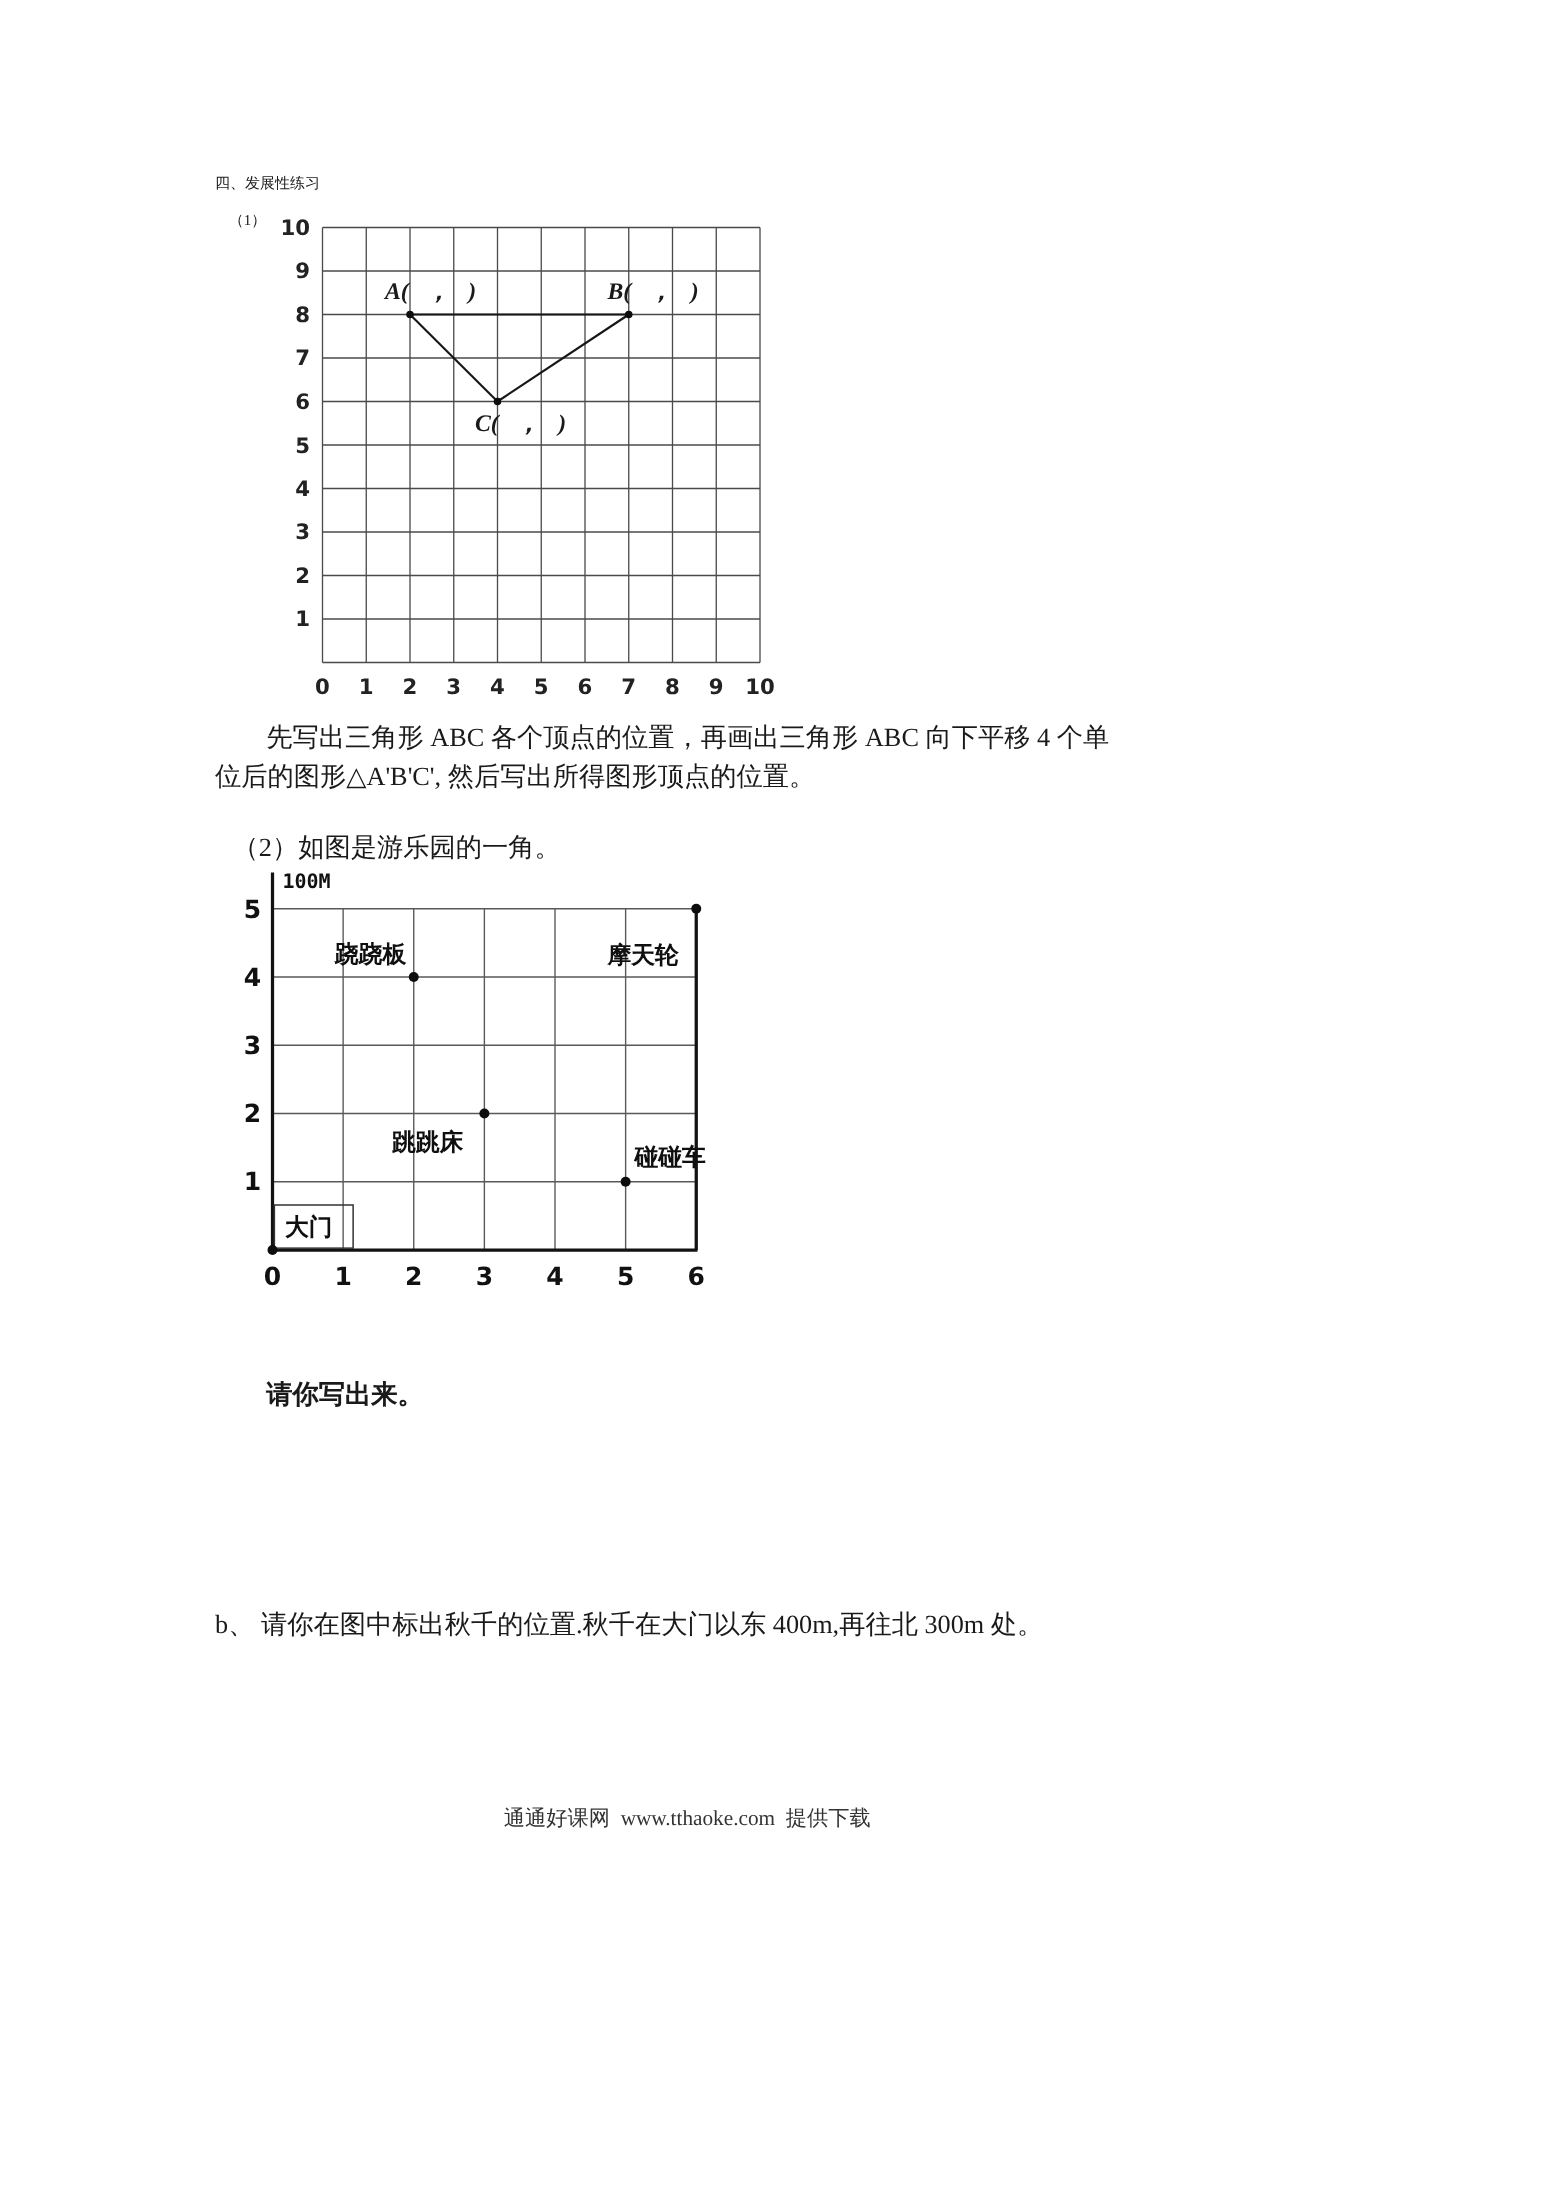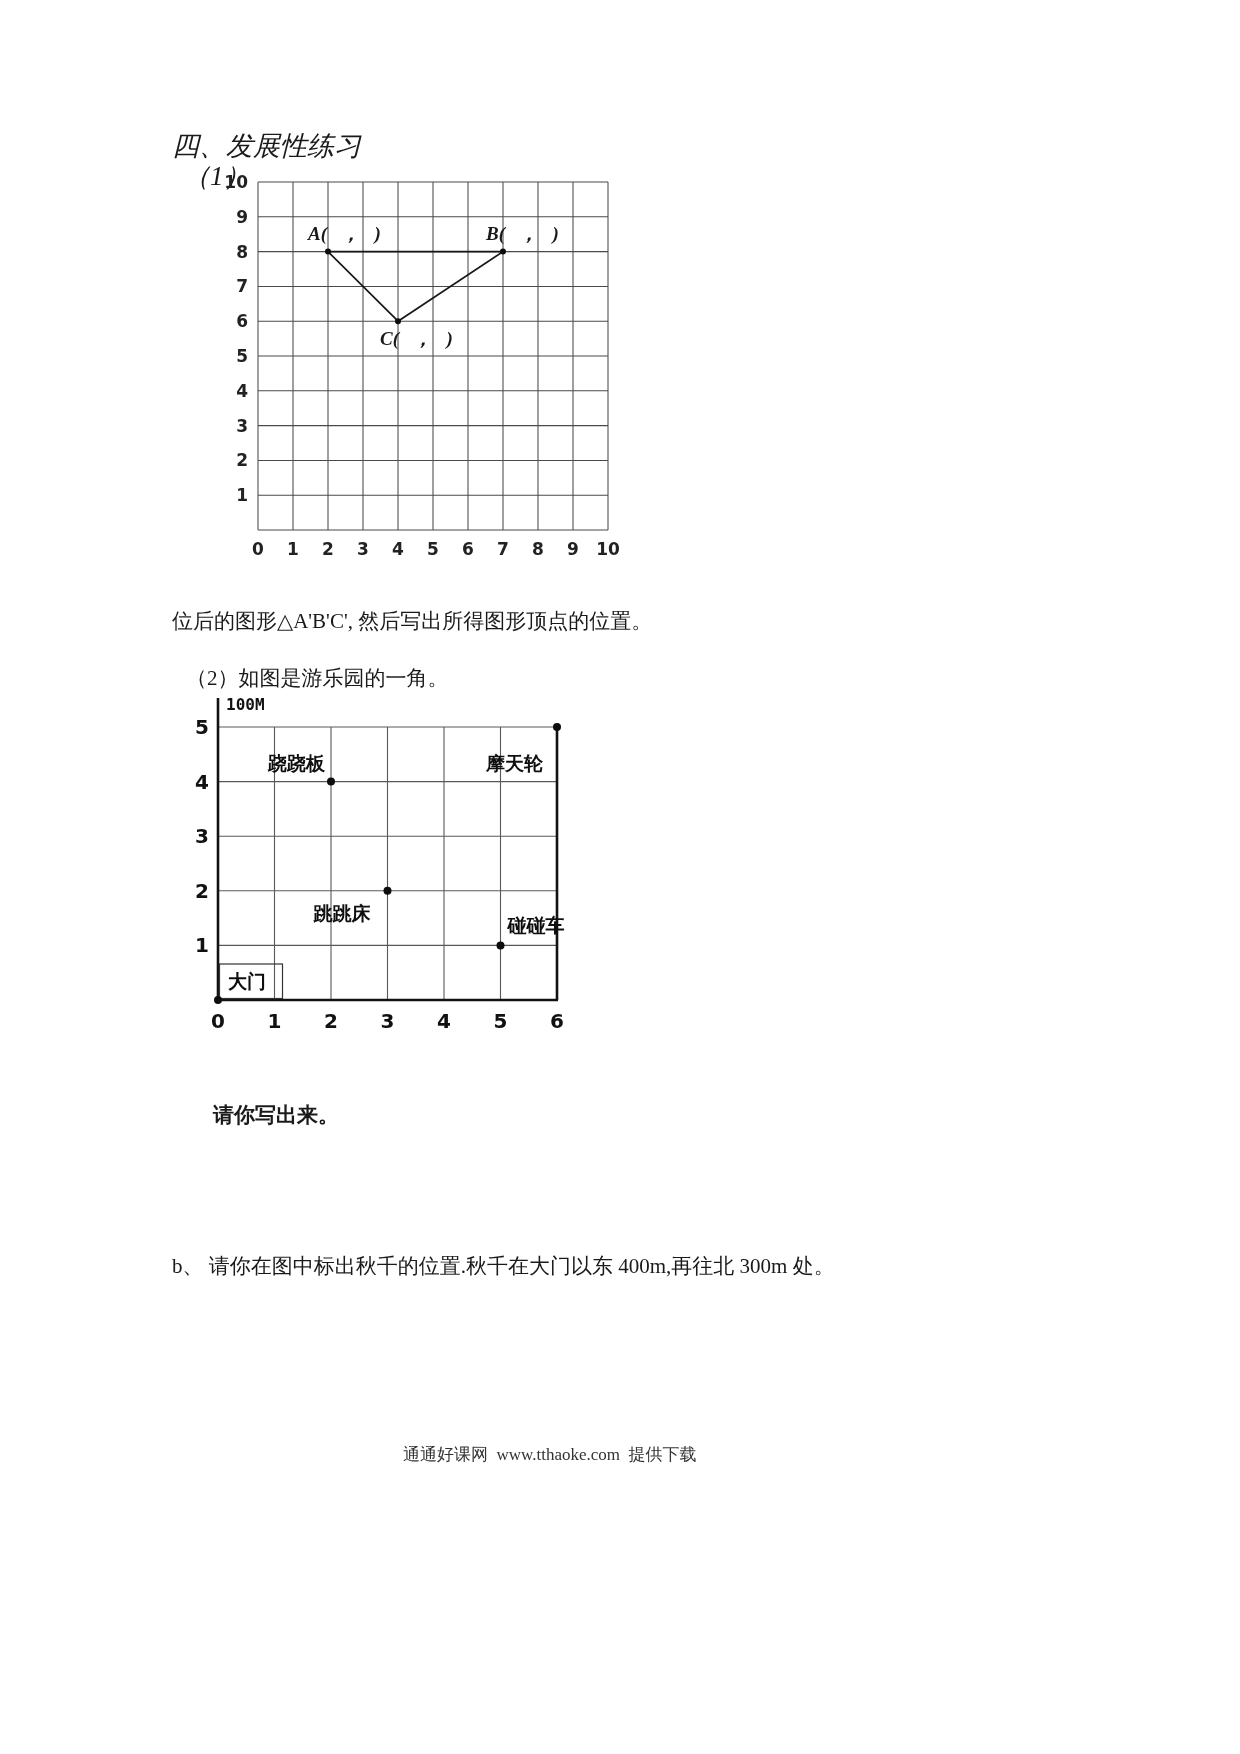--- a/index.html
+++ b/index.html
@@ -1,21 +1,21 @@
 <!DOCTYPE html>
 <html><head>
 <meta charset="utf-8">
 <style>
   * { margin:0; padding:0; box-sizing:border-box; }
   html,body { background:#ffffff; }
   body { font-family:"Liberation Serif","DejaVu Serif",serif; color:#1a1a1a; }
   .page { position:relative; width:1240px; height:1754px; background:#ffffff; overflow:hidden; }
   .abs { position:absolute; }
   .t21 { font-size:21px; line-height:31px; white-space:pre; }
-  .t20 { font-size:27px; line-height:28px; white-space:pre;font-style:italic; }
+  .t20 { font-size:12px; line-height:28px; white-space:pre; }
   .footer { font-size:17px; color:#333; white-space:pre; }
 
   
   .gl   { stroke:#4a4a4a; stroke-width:1.05; }
   .tri  { stroke:#161616; stroke-width:1.7; }
   .dot  { fill:#0d0d0d; }
   .vlab { font:italic bold 19px "Liberation Serif","DejaVu Serif",serif; fill:#1a1a1a; }
   .tick1{ font:bold 17px "DejaVu Sans","Liberation Sans",sans-serif; fill:#222; }
   .gl2  { stroke:#585858; stroke-width:1.1; }
   .axis { stroke:#121212; stroke-width:2.6; }
@@ -81,20 +81,21 @@
       <text x="38" y="261.59999999999997" class="tick1" text-anchor="end">3</text>
       <text x="38" y="226.79999999999998" class="tick1" text-anchor="end">4</text>
       <text x="38" y="192" class="tick1" text-anchor="end">5</text>
       <text x="38" y="157.2" class="tick1" text-anchor="end">6</text>
       <text x="38" y="122.39999999999999" class="tick1" text-anchor="end">7</text>
       <text x="38" y="87.6" class="tick1" text-anchor="end">8</text>
       <text x="38" y="52.8" class="tick1" text-anchor="end">9</text>
       <text x="38" y="18" class="tick1" text-anchor="end">10</text>
     </svg>
 
+  <div class="abs t21" style="left:172px; top:575px; padding-left:41px;">先写出三角形 ABC 各个顶点的位置，再画出三角形 ABC 向下平移 4 个单</div>
   <div class="abs t21" style="left:172px; top:606px;">位后的图形△A'B'C', 然后写出所得图形顶点的位置。</div>
 
 
   <div class="abs t21" style="left:186px; top:663px;">（2）如图是游乐园的一角。</div>
 
   <svg class="abs" style="left:190px; top:690px;" width="430" height="352" viewBox="0 0 430 352">
       <line x1="84.5" y1="37" x2="84.5" y2="310" class="gl2"></line>
       <line x1="141" y1="37" x2="141" y2="310" class="gl2"></line>
       <line x1="197.5" y1="37" x2="197.5" y2="310" class="gl2"></line>
       <line x1="254" y1="37" x2="254" y2="310" class="gl2"></line>
@@ -128,17 +129,17 @@
       <text x="367" y="338" class="tick2" text-anchor="middle">6</text>
       <text x="12" y="262.4" class="tick2" text-anchor="middle">1</text>
       <text x="12" y="207.8" class="tick2" text-anchor="middle">2</text>
       <text x="12" y="153.2" class="tick2" text-anchor="middle">3</text>
       <text x="12" y="98.6" class="tick2" text-anchor="middle">4</text>
       <text x="12" y="44" class="tick2" text-anchor="middle">5</text>
     </svg>
 
   <div class="abs t21" style="left:213px; top:1100px;font-weight:bold;">请你写出来。</div>
 
-  <div class="abs t21" style="left:172px; top:1251px;">b、 请你在图中标出秋千的位置.秋千在大门以东 400m,再往北 300m 处。</div>
+  <div class="abs t21" style="left:172px; top:1284px;">b、 请你在图中标出秋千的位置.秋千在大门以东 400m,再往北 300m 处。</div>
 
   <div class="abs footer" style="left:403px; top:1443px;">通通好课网  www.tthaoke.com  提供下载</div>
 
 </div>
 
 </body></html>

